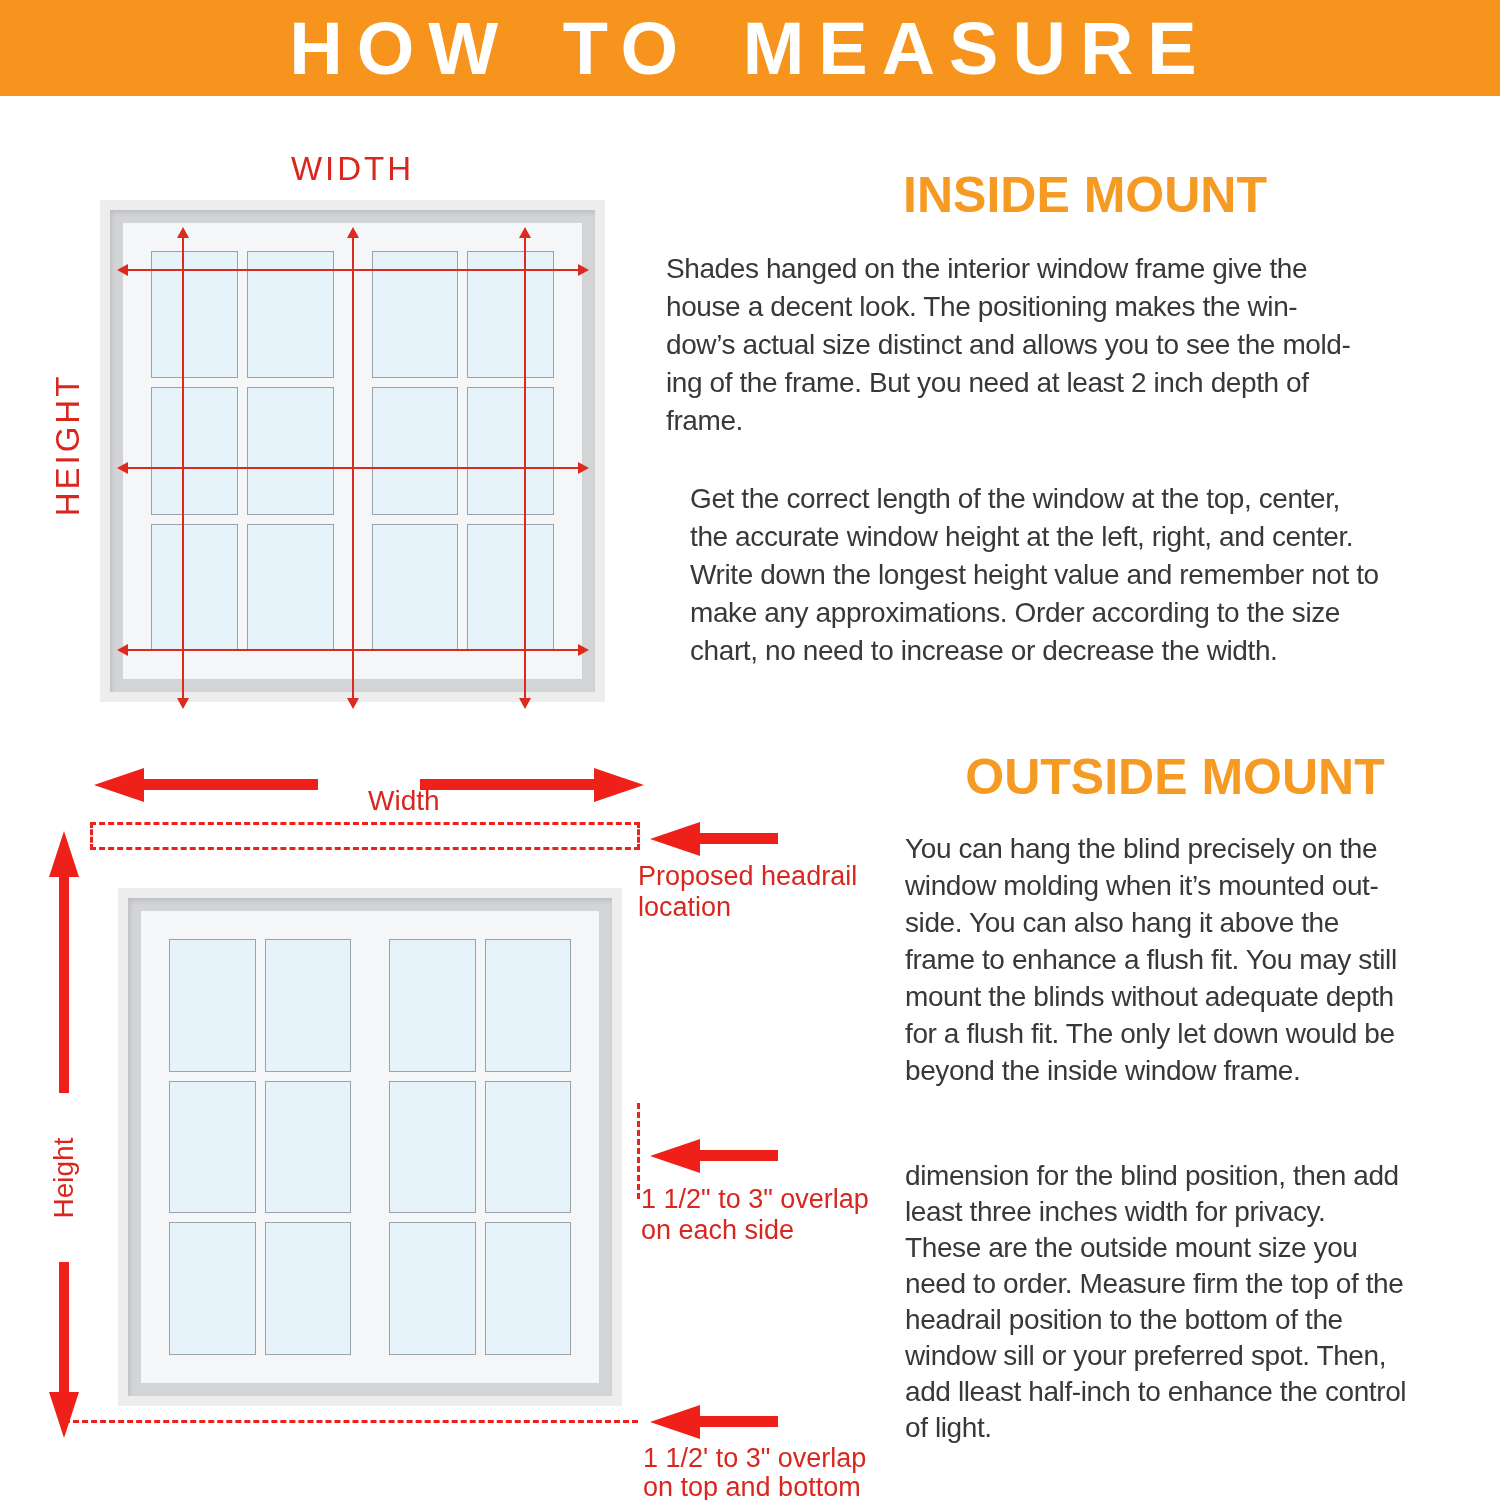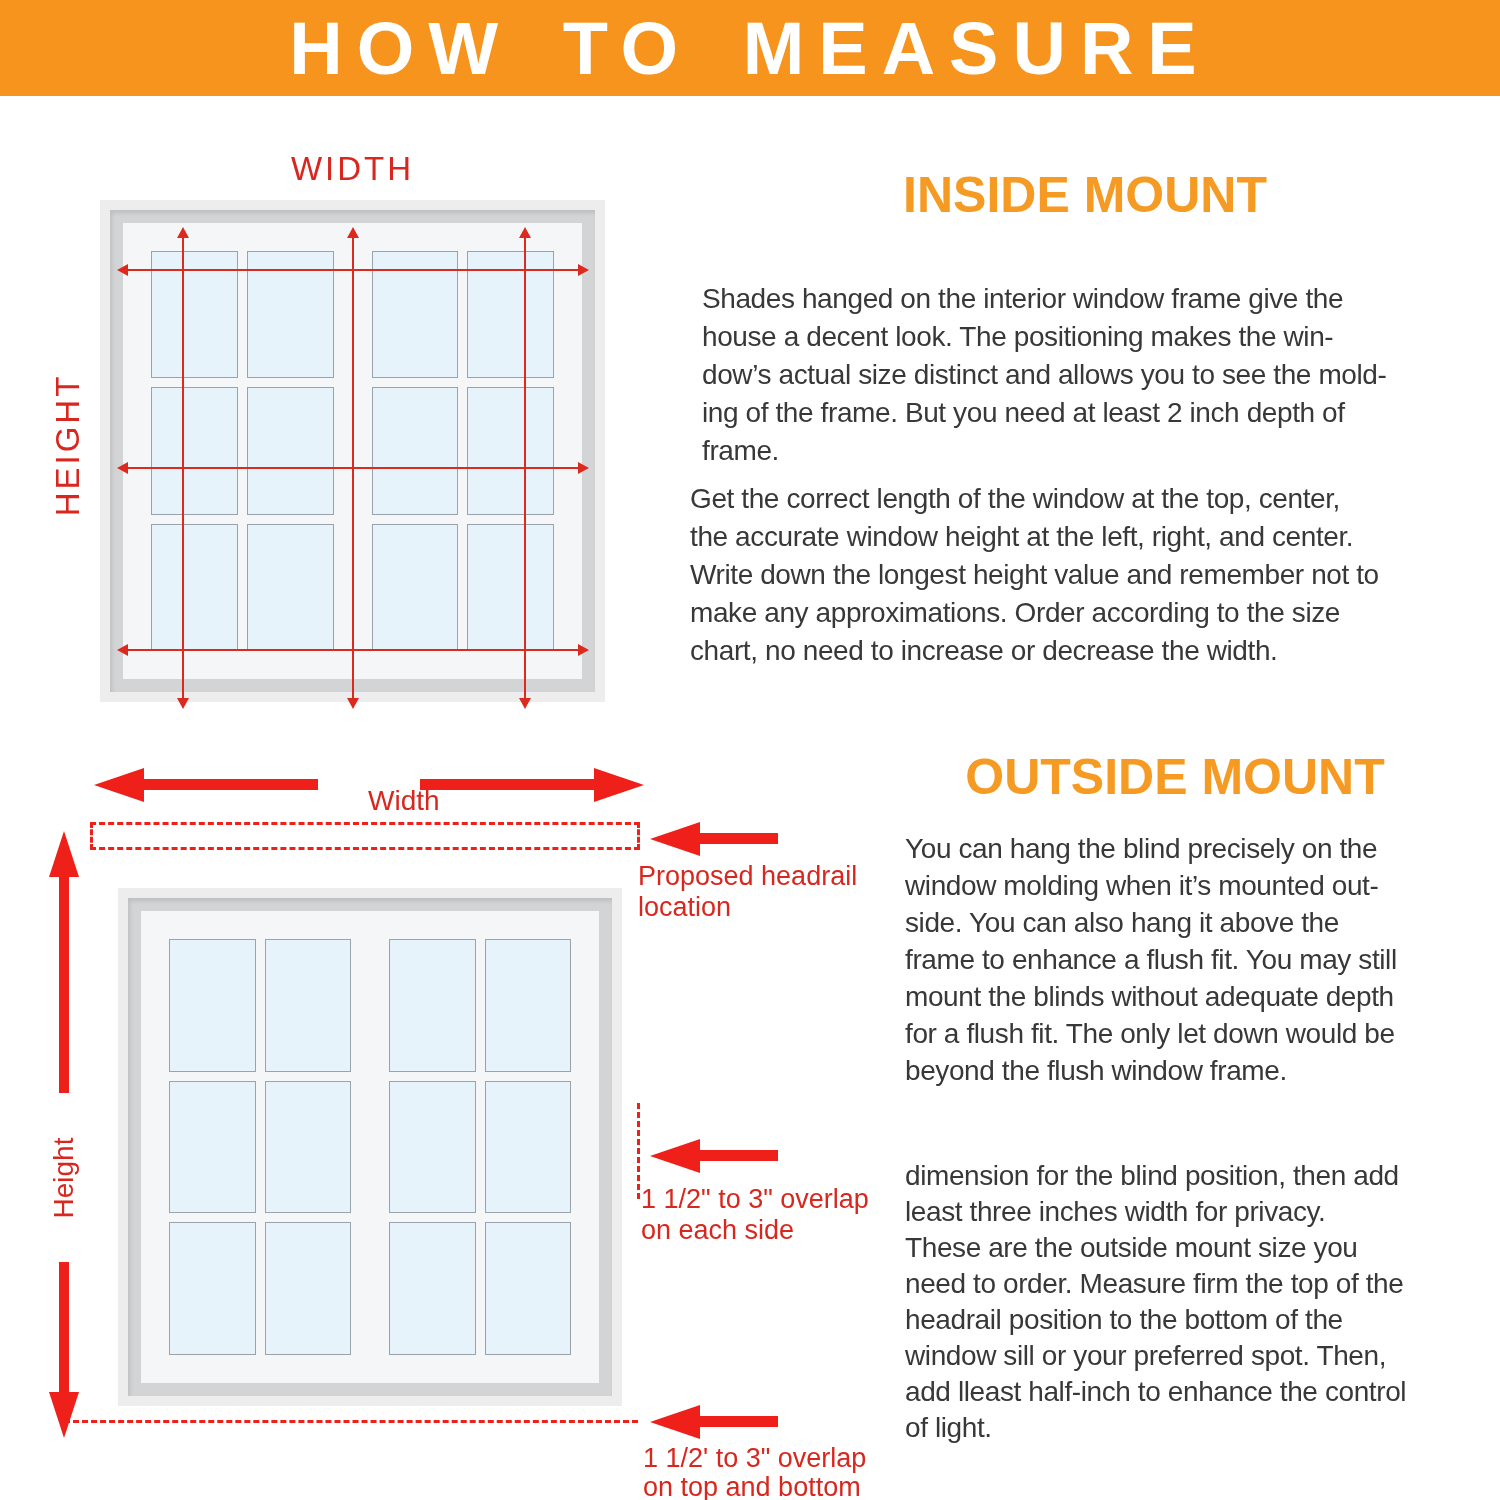--- a/index.html
+++ b/index.html
@@ -104,21 +104,21 @@
 
   <div class="thin-h" style="left:128px;top:269px;width:450px;"></div>
   <div class="thin-h" style="left:128px;top:467px;width:450px;"></div>
   <div class="thin-h" style="left:128px;top:649px;width:450px;"></div>
   <div class="thin-v" style="left:182px;top:238px;height:460px;"></div>
   <div class="thin-v" style="left:352px;top:238px;height:460px;"></div>
   <div class="thin-v" style="left:524px;top:238px;height:460px;"></div>
 
   <div class="mount-heading" style="left:690px;top:166px;width:790px;">INSIDE MOUNT</div>
 
-  <div class="para p-inside" style="left:702px;top:250px;margin-top:30px;">
+  <div class="para p-inside" style="left:666px;top:250px;">
     <div>Shades hanged on the interior window frame give the</div>
     <div>house a decent look. The positioning makes the win-</div>
     <div>dow’s actual size distinct and allows you to see the mold-</div>
     <div>ing of the frame. But you need at least 2 inch depth of</div>
     <div>frame.</div>
   </div>
 
   <div class="para p-inside" style="left:690px;top:480px;">
     <div>Get the correct length of the window at the top, center,</div>
     <div>the accurate window height at the left, right, and center.</div>
@@ -181,21 +181,21 @@
 
   <div class="mount-heading" style="left:885px;top:748px;width:580px;">OUTSIDE MOUNT</div>
 
   <div class="para p-out1" style="left:905px;top:830px;">
     <div>You can hang the blind precisely on the</div>
     <div>window molding when it’s mounted out-</div>
     <div>side. You can also hang it above the</div>
     <div>frame to enhance a flush fit. You may still</div>
     <div>mount the blinds without adequate depth</div>
     <div>for a flush fit. The only let down would be</div>
-    <div>beyond the flush window frame.</div>
+    <div>beyond the inside window frame.</div>
   </div>
 
   <div class="para p-out2" style="left:905px;top:1158px;">
     <div>dimension for the blind position, then add</div>
     <div>least three inches width for privacy.</div>
     <div>These are the outside mount size you</div>
     <div>need to order. Measure firm the top of the</div>
     <div>headrail position to the bottom of the</div>
     <div>window sill or your preferred spot. Then,</div>
     <div>add lleast half-inch to enhance the control</div>

